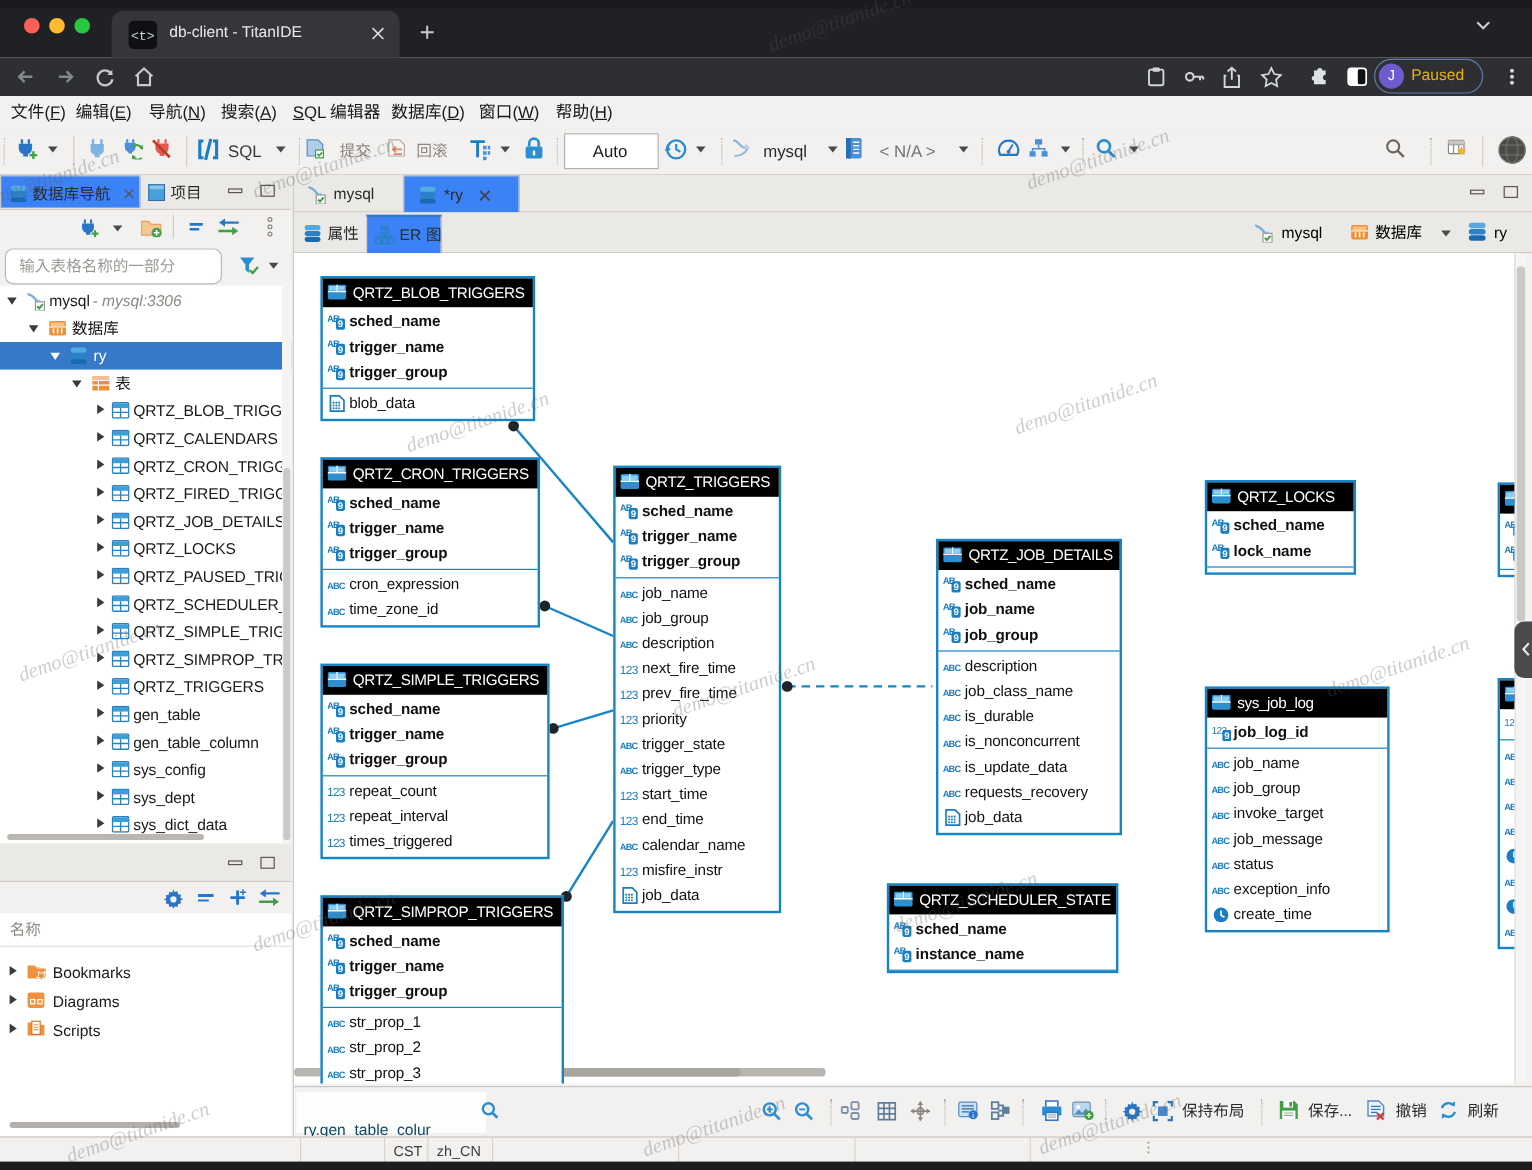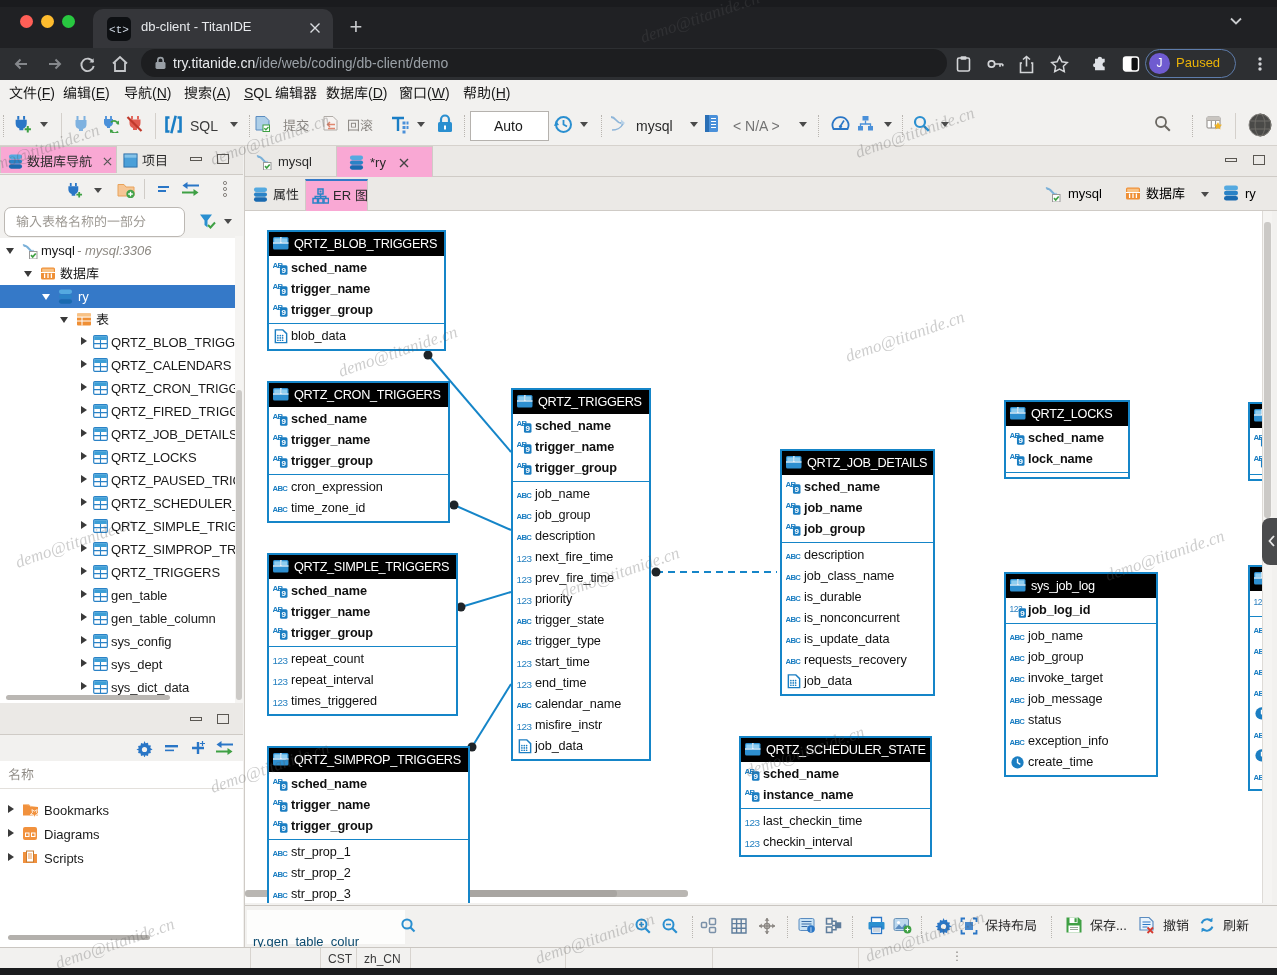--- a/index.html
+++ b/index.html
@@ -21,21 +21,21 @@
 #menubar{left:0;top:80px;width:1277px;height:27px;background:#f2f1ef;font-size:14px;color:#1a1a1a}
 .mi{position:absolute;top:5px;white-space:nowrap}
 #maintb{left:0;top:107px;width:1277px;height:39px;background:#f2f1ef;border-bottom:1px solid #d6d2cd}
 .sep-v{position:absolute;top:8px;height:22px;width:0;border-left:1px dotted #b9b5b0}
 .tbt{position:absolute;top:11px;font-size:13px;color:#8a8682;white-space:nowrap}
 .caret{position:absolute;width:0;height:0;border-left:4px solid transparent;border-right:4px solid transparent;border-top:5px solid #4a4a4a}
 
 #lpanel{left:0;top:146px;width:243px;height:801px;background:#f2f1ef}
 #lsplit{left:243px;top:146px;width:2px;height:801px;background:#f2f1ef;border-right:1px solid #cfcbc6}
 .tabbar{position:absolute;width:100%;height:27px;background:#ebe9e6;border-bottom:1px solid #cfcbc6}
-.wtab{position:absolute;top:0;height:27px;background:#f9a8d4;border:1px solid #cfcbc6;border-bottom:none;font-size:13px;color:#2a2a2a;white-space:nowrap}
+.wtab{position:absolute;top:0;height:27px;background:#3b82f6;border:1px solid #cfcbc6;border-bottom:none;font-size:13px;color:#2a2a2a;white-space:nowrap}
 .gtab{position:absolute;top:0;height:27px;font-size:13px;color:#2a2a2a;white-space:nowrap}
 .winbtn{position:absolute;top:8px;width:12px;height:10px;border:1px solid #5a5752}
 .tree{font-size:13px;color:#1a1a1a;white-space:nowrap}
 .trow{position:absolute;height:23px;line-height:23px;left:0;width:243px}
 .car-e{position:absolute;top:9px;width:0;height:0;border-left:4px solid transparent;border-right:4px solid transparent;border-top:6px solid #3a3a3a}
 .car-c{position:absolute;top:6px;width:0;height:0;border-top:4px solid transparent;border-bottom:4px solid transparent;border-left:6px solid #3a3a3a}
 
 #earea{left:245px;top:146px;width:1032px;height:801px}
 #canvas{position:absolute;left:0;top:65px;width:1017px;height:692px;background:#fff;overflow:hidden}
 .ent{position:absolute;border:2px solid #1585c8;background:#fff;font-size:12.7px;color:#101010;z-index:5;letter-spacing:-.1px}
@@ -86,27 +86,20 @@
       <svg width="19" height="19" viewBox="0 0 19 19">
         <path d="M15.2 7.2A6.2 6.2 0 1 0 15.7 11" stroke="#c6c8cb" stroke-width="1.9" fill="none"></path>
         <path d="M15.6 3.2v4.2h-4.2z" fill="#c6c8cb"></path>
       </svg>
     </div>
   <div class="navic" style="left:105px">
       <svg width="20" height="20" viewBox="0 0 20 20">
         <path d="M3 9.5L10 3l7 6.5M5 8.5V17h10V8.5" stroke="#c6c8cb" stroke-width="1.8" fill="none"></path>
       </svg>
     </div>
-  <div id="urlpill">
-    <svg class="ic" style="position:absolute;left:13px;top:7px" width="13" height="14" viewBox="0 0 13 14">
-        <rect x="1.5" y="6" width="10" height="7" rx="1.4" fill="#9aa0a6"></rect>
-        <path d="M3.8 6V4.3a2.7 2.7 0 0 1 5.4 0V6" stroke="#9aa0a6" stroke-width="1.6" fill="none"></path>
-      </svg>
-    <span style="position:absolute;left:32px;top:6px;font-size:14px;color:#e8eaed">try.titanide.cn<span style="color:#9aa0a6">/ide/web/coding/db-client/demo</span></span>
-  </div>
 
   <div class="navic" style="left:948px">
       <svg width="17" height="18" viewBox="0 0 17 18">
         <rect x="2.5" y="3" width="12" height="13" rx="1.5" stroke="#d3d5d8" stroke-width="1.6" fill="none"></rect>
         <rect x="5.5" y="1.2" width="6" height="3.6" rx="1" fill="#d3d5d8"></rect>
       </svg>
     </div>
   <div class="navic" style="left:980px">
       <svg width="20" height="20" viewBox="0 0 20 20">
         <circle cx="6.5" cy="10" r="3.2" stroke="#d3d5d8" stroke-width="1.7" fill="none"></circle>
@@ -916,28 +909,20 @@
           </svg>QRTZ_SCHEDULER_STATE</div>
         <div class="sec">
           <div class="rw"><svg class="ic16" viewBox="0 0 17 16">
               <use href="#i-pk"></use>
             </svg><b>sched_name</b></div>
           <div class="rw"><svg class="ic16" viewBox="0 0 17 16">
               <use href="#i-pk"></use>
             </svg><b>instance_name</b></div>
         </div>
         <div class="sp"></div>
-        <div class="sec">
-          <div class="rw"><svg class="ic16" viewBox="0 0 17 16">
-              <use href="#i-123"></use>
-            </svg>last_checkin_time</div>
-          <div class="rw"><svg class="ic16" viewBox="0 0 17 16">
-              <use href="#i-123"></use>
-            </svg>checkin_interval</div>
-        </div>
       </div>
 <div class="ent" style="left:759px;top:361px;width:154px">
         <div class="hd"><svg class="ic" style="vertical-align:-2px;margin-right:5px" width="16" height="13" viewBox="0 0 16 13">
             <use href="#i-tbl"></use>
           </svg>sys_job_log</div>
         <div class="sec">
           <div class="rw"><svg class="ic16" viewBox="0 0 17 16">
               <use href="#i-123pk"></use>
             </svg><b>job_log_id</b></div>
         </div>

